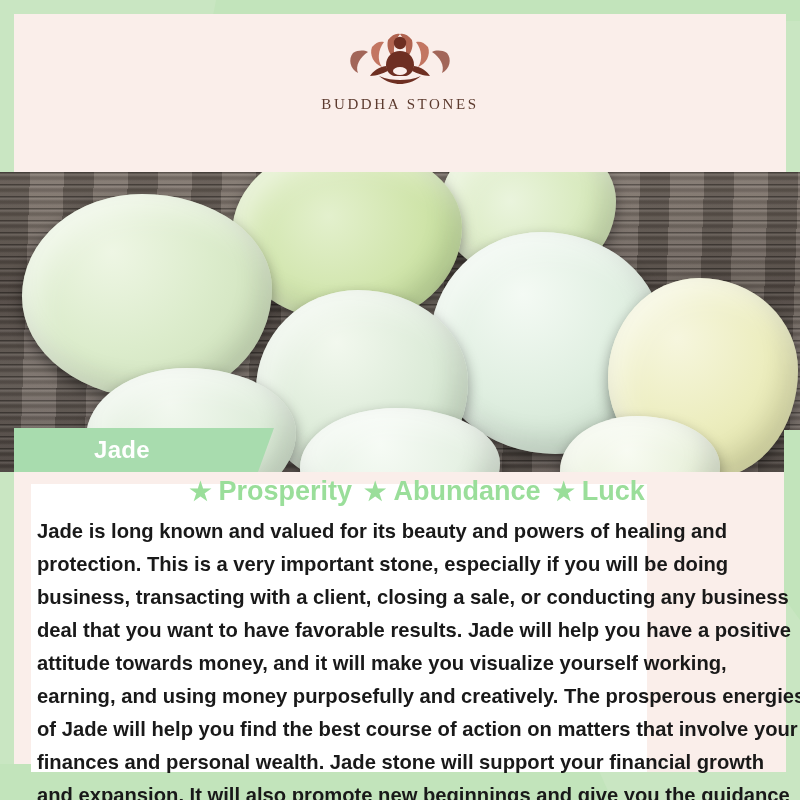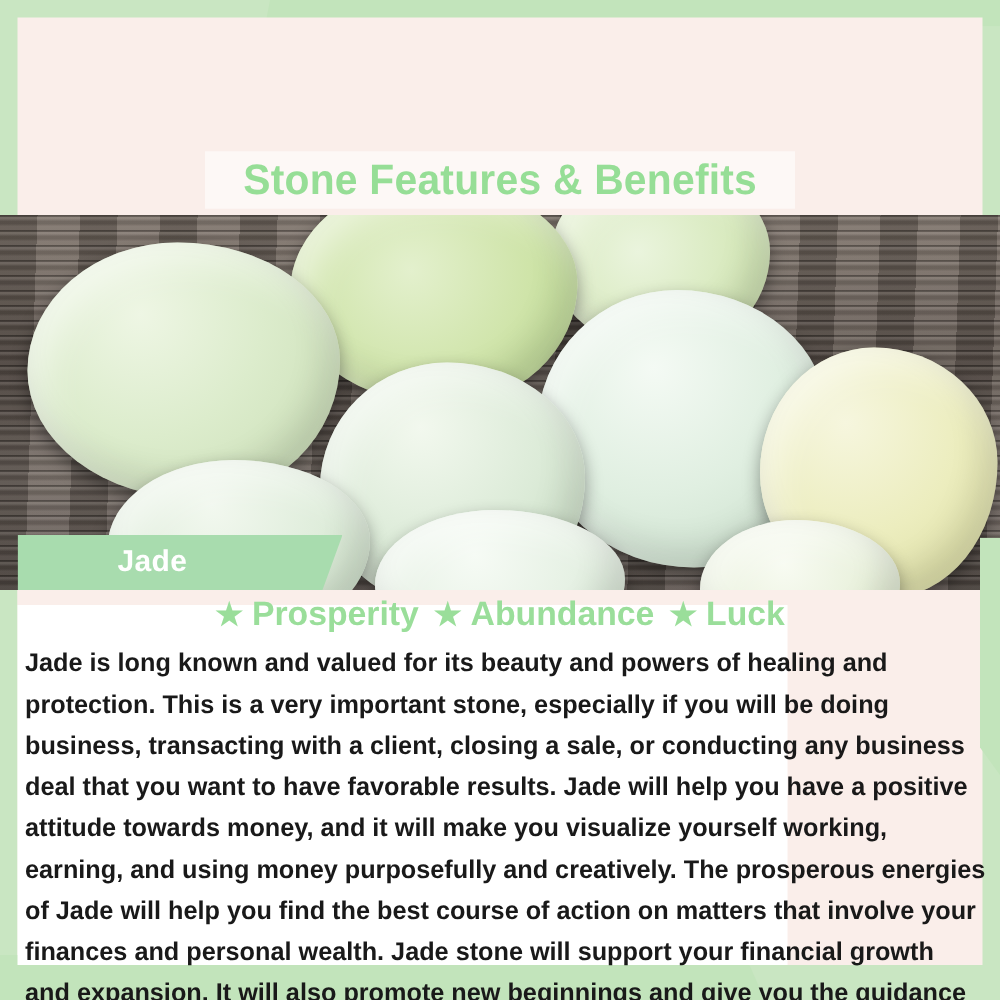--- a/index.html
+++ b/index.html
@@ -160,21 +160,21 @@
     color: #ffffff;
     font-weight: 700;
     font-size: 24px;
     letter-spacing: 0.3px;
     text-align: center;
   }
 
   
   .content {
     position: absolute;
-    left: 14px; top: 472px;
+    left: 31px; top: 472px;
     width: 616px; height: 300px;
     z-index: 4;
   }
   .content-bg-top { height: 12px; background: #faeeea; }
   .content-bg { background: #ffffff; height: 288px; }
 
   .benefits {
     position: absolute;
     left: 0; top: 4px;
     width: 772px;
@@ -205,24 +205,44 @@
   }
 </style>
 </head>
 <body>
 
 <div id="card">
 
   <div class="deco-top-wedge"></div>
   <div class="panel"></div>
 
-
-  <div class="title-banner">
-    <div class="title-text">Stone Features &amp; Benefits</div>
-  </div>
+  <div class="logo-block">
+    <svg class="logo-mark" viewBox="0 0 132 66" aria-hidden="true">
+      <g fill="none" stroke="#8c4334" stroke-width="1.8" stroke-linecap="round">
+        <path d="M66 8 C60 16 58 26 62 34 C56 30 52 22 54 14 C58 9 62 7 66 8 Z" fill="#a9543f" stroke="none" opacity="0.9"></path>
+        <path d="M66 8 C72 16 74 26 70 34 C76 30 80 22 78 14 C74 9 70 7 66 8 Z" fill="#a9543f" stroke="none" opacity="0.9"></path>
+        <path d="M50 16 C44 24 43 34 48 41 C40 38 35 29 38 21 C42 16 46 15 50 16 Z" fill="#b9604a" stroke="none" opacity="0.85"></path>
+        <path d="M82 16 C88 24 89 34 84 41 C92 38 97 29 94 21 C90 16 86 15 82 16 Z" fill="#b9604a" stroke="none" opacity="0.85"></path>
+        <path d="M34 26 C26 31 21 40 24 47 C16 43 14 33 19 27 C24 24 30 24 34 26 Z" fill="#8c4334" stroke="none" opacity="0.8"></path>
+        <path d="M98 26 C106 31 111 40 108 47 C116 43 118 33 113 27 C108 24 102 24 98 26 Z" fill="#8c4334" stroke="none" opacity="0.8"></path>
+      </g>
+      <g fill="#6e2f22">
+        <circle cx="66" cy="17" r="6.2"></circle>
+        <path d="M66 25 C58 25 52 31 52 39 C52 45 56 49 60 50 L72 50 C76 49 80 45 80 39 C80 31 74 25 66 25 Z"></path>
+        <path d="M52 40 C45 41 39 45 36 50 C43 50 49 47 54 45 Z"></path>
+        <path d="M80 40 C87 41 93 45 96 50 C89 50 83 47 78 45 Z"></path>
+        <path d="M45 50 C52 56 60 58 66 58 C72 58 80 56 87 50 C80 53 72 54 66 54 C60 54 52 53 45 50 Z"></path>
+      </g>
+      <g fill="#faeeea">
+        <ellipse cx="66" cy="45" rx="7" ry="4"></ellipse>
+      </g>
+    </svg>
+    <div class="logo-word">BUDDHA STONES</div>
+  </div>
+
 
   <div class="photo">
     <div class="wood"></div>
     <div class="stone s6"></div>
     <div class="stone s2"></div>
     <div class="stone s1"></div>
     <div class="stone s4"></div>
     <div class="stone s5"></div>
     <div class="stone s3"></div>
     <div class="stone s7"></div>

